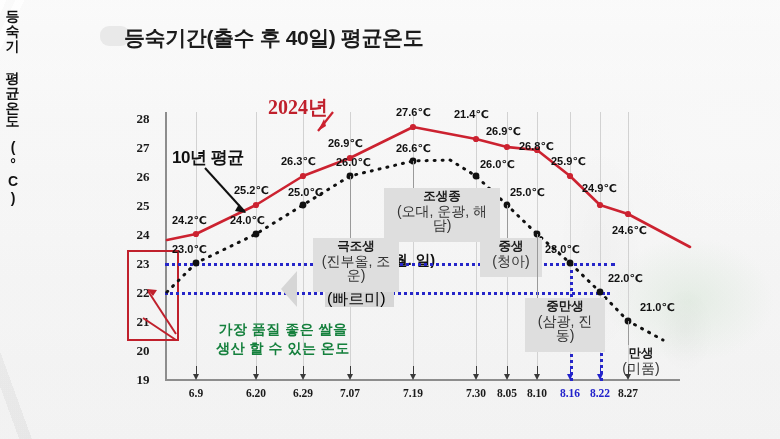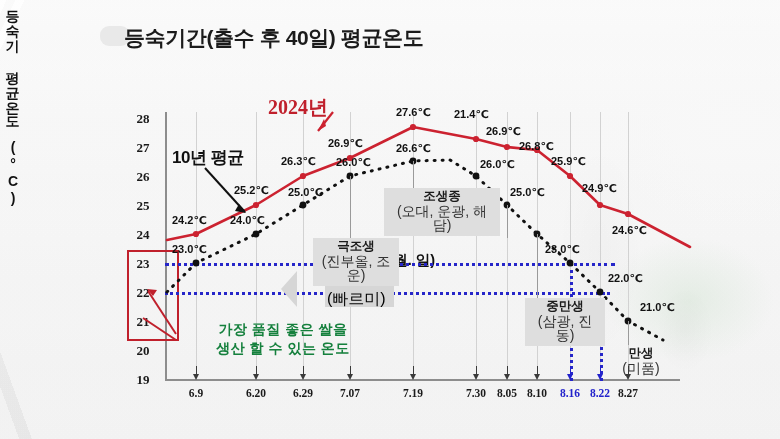--- a/index.html
+++ b/index.html
@@ -62,21 +62,21 @@
   
   .plabel{position:absolute;font-size:11px;color:#111;white-space:nowrap;font-weight:bold;
      font-family:"Liberation Sans","DejaVu Sans",sans-serif;}
 
   
   #lbl-2024{left:268px;top:94px;font-size:20px;font-weight:bold;color:#c0202c;
      font-family:"Liberation Serif","DejaVu Serif",serif;}
   #lbl-10yr{left:172px;top:146px;font-size:17px;font-weight:bold;color:#111;letter-spacing:-.5px;}
 
   
-  .vbox{position:absolute;background:#dedede;color:#1b1b1b;text-align:center;padding:2px 4px 3px;}
+  .vbox{position:absolute;background:#dedede;color:#1b1b1b;text-align:center;padding:2px 4px 9px;}
   .vbox .t{font-size:12.5px;font-weight:bold;line-height:1.08;}
   .vbox .s{font-size:14px;color:#333;line-height:1.05;}
   .vstem{position:absolute;width:1px;background:#9a9a9a;}
 
   .arrowbox{position:absolute;height:36px;display:flex;align-items:flex-start;gap:28px;}
   .arrowbox .head{width:0;height:0;border-top:18px solid transparent;border-bottom:18px solid transparent;border-right:16px solid #d6d6d6;}
   .arrowbox .body{background:#d6d6d6;height:36px;display:flex;flex-direction:column;align-items:center;justify-content:center;padding:0 8px 0 2px;}
 
   #red-note{left:178px;top:320px;width:210px;text-align:center;color:#15803d;font-size:14px;
      font-weight:bold;line-height:1.35;letter-spacing:.5px;}
@@ -210,20 +210,24 @@
     <div class="s">(진부올, 조운)</div>
   </div>
   <div class="vstem" style="left:350px;top:176px;height:62px"></div>
 
   <div class="vbox" style="left:384px;top:188px;width:108px">
     <div class="t">조생종</div>
     <div class="s">(오대, 운광, 해담)</div>
   </div>
   <div class="vstem" style="left:413px;top:161px;height:27px"></div>
 
+  <div class="vbox" style="left:480px;top:238px;width:54px">
+    <div class="t">중생</div>
+    <div class="s">(청아)</div>
+  </div>
   <div class="vstem" style="left:507px;top:205px;height:33px"></div>
 
   <div class="vbox" style="left:525px;top:298px;width:72px">
     <div class="t">중만생</div>
     <div class="s">(삼광, 진동)</div>
   </div>
   <div class="vstem" style="left:537px;top:234px;height:64px"></div>
 
   <div class="vbox" style="left:613px;top:345px;width:48px;background:transparent">
     <div class="t">만생</div>

